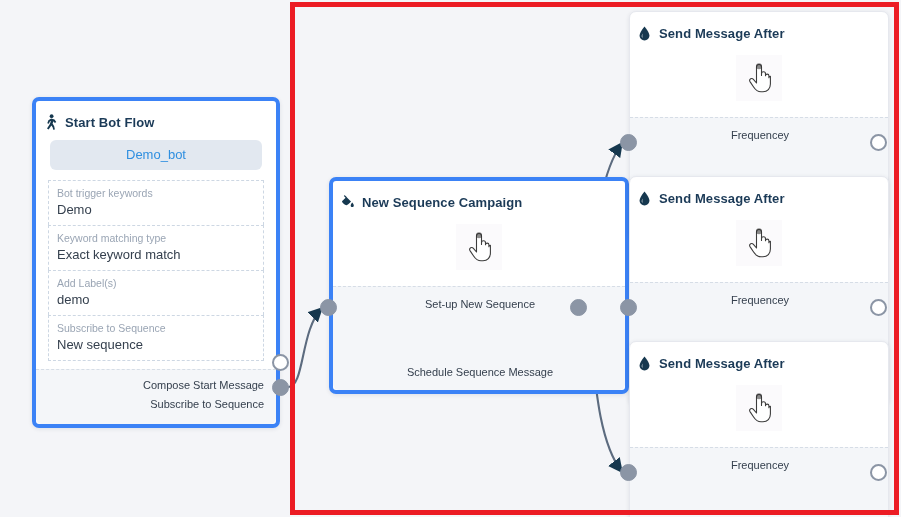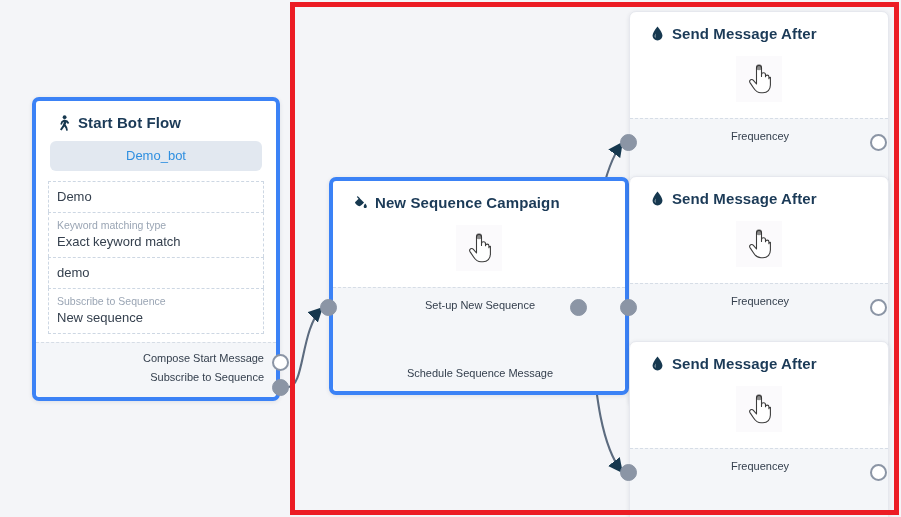--- a/index.html
+++ b/index.html
@@ -51,24 +51,24 @@
   }
   .node-selected {
     border: 4px solid #3b82f6;
     box-shadow: 0 1px 4px rgba(30,40,70,.10);
   }
 
   .node-title {
     display: flex;
     align-items: center;
     gap: 7px;
-    font-size: 15px;
+    font-size: 13px;
     font-weight: bold;
     color: #1b3a57;
-    padding: 13px 14px 6px 20px;
+    padding: 13px 14px 6px 7px;
     letter-spacing: .1px;
   }
   .node-title .tico { display: inline-flex; width: 15px; height: 16px; align-items: center; justify-content: center; }
 
   .node-body { padding: 0 12px 8px 12px; }
 
   
   .bot-chip {
     margin: 4px 2px 10px 2px;
     background: #e2e8f0;
@@ -191,27 +191,29 @@
           <path d="M7.2 4.6 L4.4 6.3 L3.3 9.2 L4.9 9.7 L5.8 7.4 L7.0 6.9 L5.6 10.6 L3.0 14.6 L4.6 15.6 L7.4 11.6 L8.7 13.4 L9.2 15.7 L10.9 15.4 L10.2 12.3 L8.6 9.6 L9.5 7.2 L10.8 8.9 L12.3 8.0 L10.5 5.5 Z" fill="#16384f"></path>
         </svg>
       </span>
       <span>Start Bot Flow</span>
     </div>
 
     <div class="node-body">
       <div class="bot-chip">Demo_bot</div>
 
       <div class="field">
+        <div class="field-label">Bot trigger keywords</div>
         <div class="field-value">Demo</div>
       </div>
       <div class="field">
         <div class="field-label">Keyword matching type</div>
         <div class="field-value">Exact keyword match</div>
       </div>
       <div class="field">
+        <div class="field-label">Add Label(s)</div>
         <div class="field-value">demo</div>
       </div>
       <div class="field">
         <div class="field-label">Subscribe to Sequence</div>
         <div class="field-value">New sequence</div>
       </div>
     </div>
 
     <div class="node-footer" style="padding-bottom:10px;">
       <div class="footer-row">

